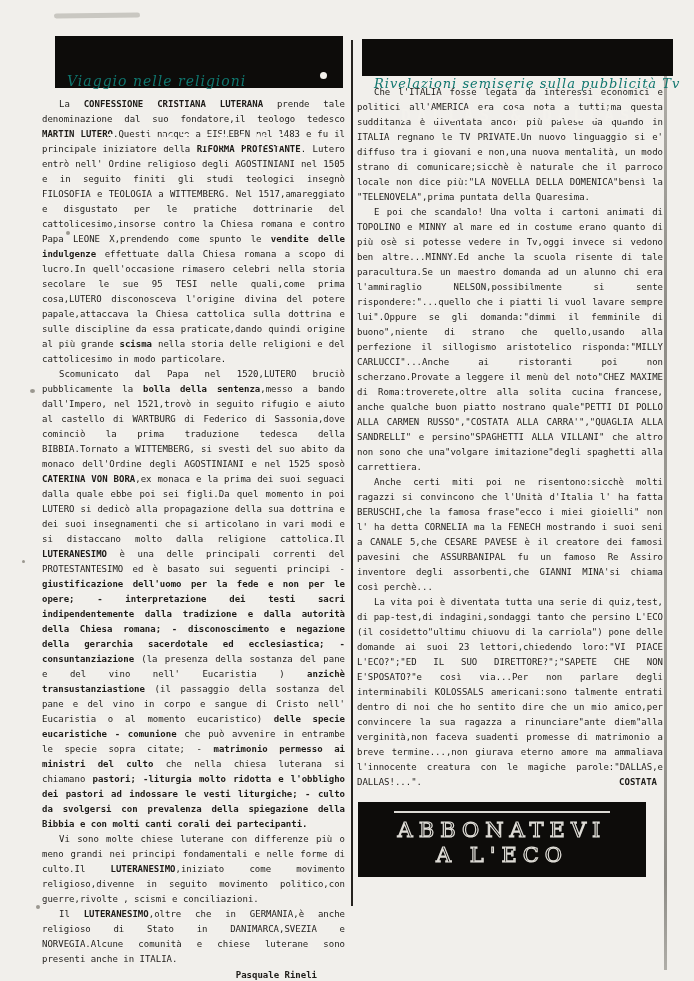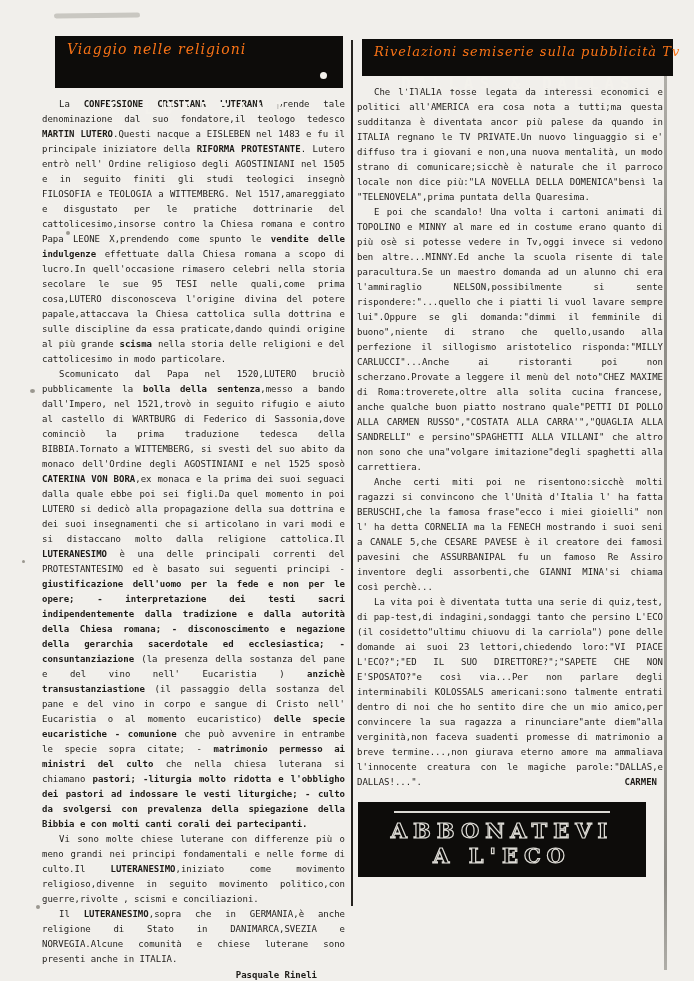--- a/index.html
+++ b/index.html
@@ -38,22 +38,22 @@
   .col-left  { left:42px;  top:36px; width:303px; }
   .col-right { left:357px; top:39px; width:306px; }
 
   .head-box {
     box-sizing:border-box; background:#0d0c0a;
     padding:5px 10px 0 12px; position:relative; margin-bottom:9px;
   }
   .col-left  .head-box { margin-left:13px; width:288px; height:52px; }
   .col-right .head-box { margin-left:5px;  width:311px; height:37px; }
   .kicker {
-    color:#f97316; font-family:"DejaVu Serif", serif; font-style:italic;
-    font-size:14px; letter-spacing:1px; white-space:nowrap;
+    color:#0f766e; font-family:"DejaVu Serif", serif; font-style:italic;
+    font-size:14px; letter-spacing:1px; white-space:nowrap;margin-top:32px;
   }
   .col-right .kicker { font-size:13px; }
   .headline {
     color:#f3f1ec; font-weight:bold; font-size:16px; text-align:center;
     margin-top:2px; white-space:nowrap;
   }
   .col-left  .headline { letter-spacing:9px;margin-top:42px; }
   .col-right .headline { letter-spacing:6px;margin-top:15px; }
   .noise-dot {
     position:absolute; right:16px; bottom:9px; width:7px; height:7px;
@@ -72,21 +72,21 @@
   .pullup { margin-top:-15px; padding-right:6px; }
 
   
   .ad-box {
     box-sizing:border-box; margin:12px 0 0 1px; width:288px;
     background:#0d0c0a; padding:9px 0;
   }
   .ad-rule { width:216px; height:2px; background:#dcdad4; margin:0 auto; }
   .ad-rule.top    { margin-bottom:5px; }
   .ad-text {
-    text-align:center; font-family:"DejaVu Serif", serif; font-weight:bold;
+    text-align:center; font-family:"DejaVu Serif", serif; font-weight:normal;
     font-size:21px; line-height:25px; letter-spacing:6px;
     color:#4d7c0f;
     -webkit-text-fill-color:transparent;
     -webkit-text-stroke:1.2px #dedcd6;
   }
 </style>
 </head>
 <body>
 
 <div class="page">
@@ -102,36 +102,36 @@
   <div class="col col-left">
     <div class="head-box">
       <div class="kicker">Viaggio nelle religioni</div>
       <div class="headline">I LUTERANI</div>
       <span class="noise-dot"></span>
     </div>
     <div class="body">
       <p><span>La </span><b>CONFESSIONE CRISTIANA LUTERANA</b><span> prende tale denominazione dal suo fondatore,il teologo tedesco </span><b>MARTIN LUTERO</b><span>.Questi nacque a EISLEBEN nel 1483 e fu il principale iniziatore della </span><b>RIFORMA PROTESTANTE</b><span>. Lutero entrò nell' Ordine religioso degli AGOSTINIANI nel 1505 e in seguito finiti gli studi teologici insegnò FILOSOFIA e TEOLOGIA a WITTEMBERG. Nel 1517,amareggiato e disgustato per le pratiche dottrinarie del cattolicesimo,insorse contro la Chiesa romana e contro Papa LEONE X,prendendo come spunto le </span><b>vendite delle indulgenze</b><span> effettuate dalla Chiesa romana a scopo di lucro.In quell'occasione rimasero celebri nella storia secolare le sue 95 TESI nelle quali,come prima cosa,LUTERO disconosceva l'origine divina del potere papale,attaccava la Chiesa cattolica sulla dottrina e sulle discipline da essa praticate,dando quindi origine al più grande </span><b>scisma</b><span> nella storia delle religioni e del cattolicesimo in modo particolare.</span></p>
       <p><span>Scomunicato dal Papa nel 1520,LUTERO bruciò pubblicamente la </span><b>bolla della sentenza</b><span>,messo a bando dall'Impero, nel 1521,trovò in seguito rifugio e aiuto al castello di WARTBURG di Federico di Sassonia,dove cominciò la prima traduzione tedesca della BIBBIA.Tornato a WITTEMBERG, si svestì del suo abito da monaco dell'Ordine degli AGOSTINIANI e nel 1525 sposò </span><b>CATERINA VON BORA</b><span>,ex monaca e la prima dei suoi seguaci dalla quale ebbe poi sei figli.Da quel momento in poi LUTERO si dedicò alla propagazione della sua dottrina e dei suoi insegnamenti che si articolano in vari modi e si distaccano molto dalla religione cattolica.Il </span><b>LUTERANESIMO</b><span> è una delle principali correnti del PROTESTANTESIMO ed è basato sui seguenti principi - </span><b>giustificazione dell'uomo per la fede e non per le opere; - interpretazione dei testi sacri indipendentemente dalla tradizione e dalla autorità della Chiesa romana; - disconoscimento e negazione della gerarchia sacerdotale ed ecclesiastica; - consuntanziazione</b><span> (la presenza della sostanza del pane e del vino nell' Eucaristia ) </span><b>anzichè transustanziastione</b><span> (il passaggio della sostanza del pane e del vino in corpo e sangue di Cristo nell' Eucaristia o al momento eucaristico) </span><b>delle specie eucaristiche - comunione</b><span> che può avvenire in entrambe le specie sopra citate; - </span><b>matrimonio permesso ai ministri del culto</b><span> che nella chiesa luterana si chiamano </span><b>pastori; -liturgia molto ridotta e l'obbligho dei pastori ad indossare le vesti liturgiche; - culto da svolgersi con prevalenza della spiegazione della Bibbia e con molti canti corali dei partecipanti.</b><span></span></p>
       <p><span>Vi sono molte chiese luterane con differenze più o meno grandi nei principi fondamentali e nelle forme di culto.Il </span><b>LUTERANESIMO</b><span>,iniziato come movimento religioso,divenne in seguito movimento politico,con guerre,rivolte , scismi e conciliazioni.</span></p>
-      <p><span>Il </span><b>LUTERANESIMO</b><span>,sopra che in GERMANIA,è anche religione di Stato in DANIMARCA,SVEZIA e NORVEGIA.Alcune comunità e chiese luterane sono presenti anche in ITALIA.</span></p>
+      <p><span>Il </span><b>LUTERANESIMO</b><span>,oltre che in GERMANIA,è anche religioso di Stato in DANIMARCA,SVEZIA e NORVEGIA.Alcune comunità e chiese luterane sono presenti anche in ITALIA.</span></p>
       <div class="byline">Pasquale Rineli</div>
     </div>
   </div>
 
   <div class="col col-right">
     <div class="head-box">
       <div class="kicker">Rivelazioni semiserie sulla pubblicità Tv</div>
       <div class="headline">DALLAS &amp; DALLAS</div>
     </div>
     <div class="body">
       <p><span>Che l'ITALIA fosse legata da interessi economici e politici all'AMERICA era cosa nota a tutti;ma questa sudditanza è diventata ancor più palese da quando in ITALIA regnano le TV PRIVATE.Un nuovo linguaggio si e' diffuso tra i giovani e non,una nuova mentalità, un modo strano di comunicare;sicchè è naturale che il parroco locale non dice più:"LA NOVELLA DELLA DOMENICA"bensì la "TELENOVELA",prima puntata della Quaresima.</span></p>
       <p><span>E poi che scandalo! Una volta i cartoni animati di TOPOLINO e MINNY al mare ed in costume erano quanto di più osè si potesse vedere in Tv,oggi invece si vedono ben altre...MINNY.Ed anche la scuola risente di tale paracultura.Se un maestro domanda ad un alunno chi era l'ammiraglio NELSON,possibilmente si sente rispondere:"...quello che i piatti li vuol lavare sempre lui".Oppure se gli domanda:"dimmi il femminile di buono",niente di strano che quello,usando alla perfezione il sillogismo aristotelico risponda:"MILLY CARLUCCI"...Anche ai ristoranti poi non scherzano.Provate a leggere il menù del noto"CHEZ MAXIME di Roma:troverete,oltre alla solita cucina francese, anche qualche buon piatto nostrano quale"PETTI DI POLLO ALLA CARMEN RUSSO","COSTATA ALLA CARRA'","QUAGLIA ALLA SANDRELLI" e persino"SPAGHETTI ALLA VILLANI" che altro non sono che una"volgare imitazione"degli spaghetti alla carrettiera.</span></p>
       <p><span>Anche certi miti poi ne risentono:sicchè molti ragazzi si convincono che l'Unità d'Italia l' ha fatta BERUSCHI,che la famosa frase"ecco i miei gioielli" non l' ha detta CORNELIA ma la FENECH mostrando i suoi seni a CANALE 5,che CESARE PAVESE è il creatore dei famosi pavesini che ASSURBANIPAL fu un famoso Re Assiro inventore degli assorbenti,che GIANNI MINA'si chiama così perchè...</span></p>
       <p><span>La vita poi è diventata tutta una serie di quiz,test, di pap-test,di indagini,sondaggi tanto che persino L'ECO (il cosidetto"ultimu chiuovu di la carriola") pone delle domande ai suoi 23 lettori,chiedendo loro:"VI PIACE L'ECO?";"ED IL SUO DIRETTORE?";"SAPETE CHE NON E'SPOSATO?"e così via...Per non parlare degli interminabili KOLOSSALS americani:sono talmente entrati dentro di noi che ho sentito dire che un mio amico,per convincere la sua ragazza a rinunciare"ante diem"alla verginità,non faceva suadenti promesse di matrimonio a breve termine...,non giurava eterno amore ma ammaliava l'innocente creatura con le magiche parole:"DALLAS,e DALLAS!...".</span></p>
-      <div class="byline pullup">CARMEN</div>
+      <div class="byline pullup">COSTATA</div>
     </div>
     <div class="ad-box">
       <div class="ad-rule top"></div>
       <div class="ad-text">ABBONATEVI</div>
       <div class="ad-text">A L'ECO</div>
 
     </div>
   </div>
 
 </div>

